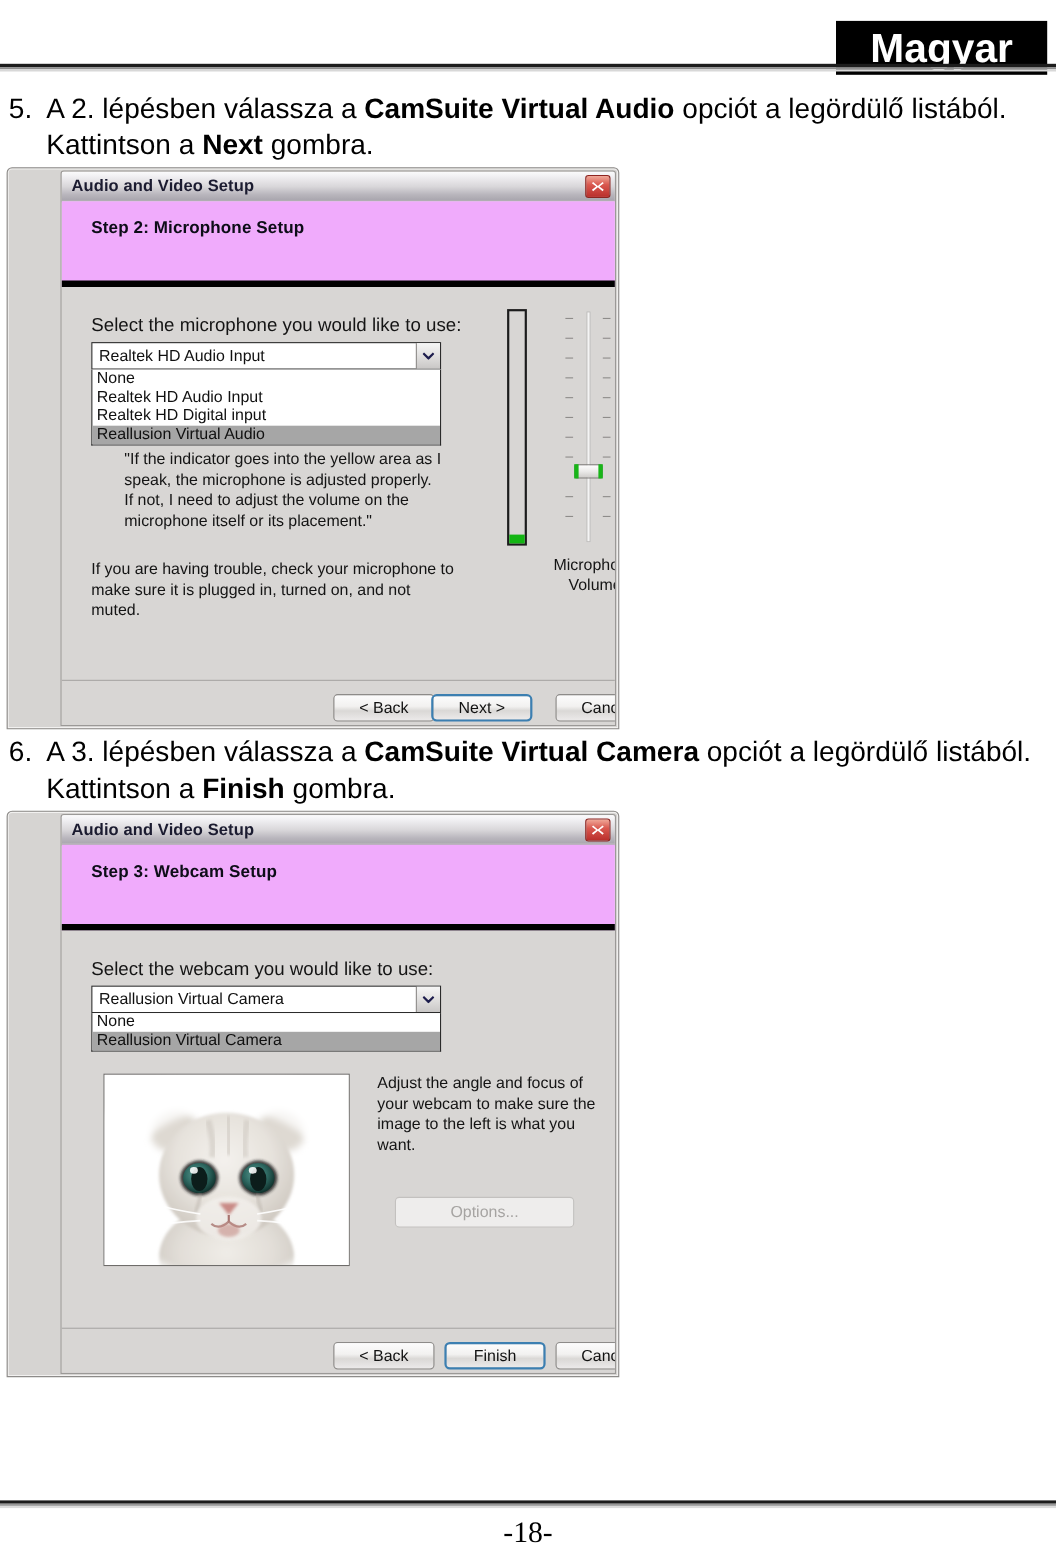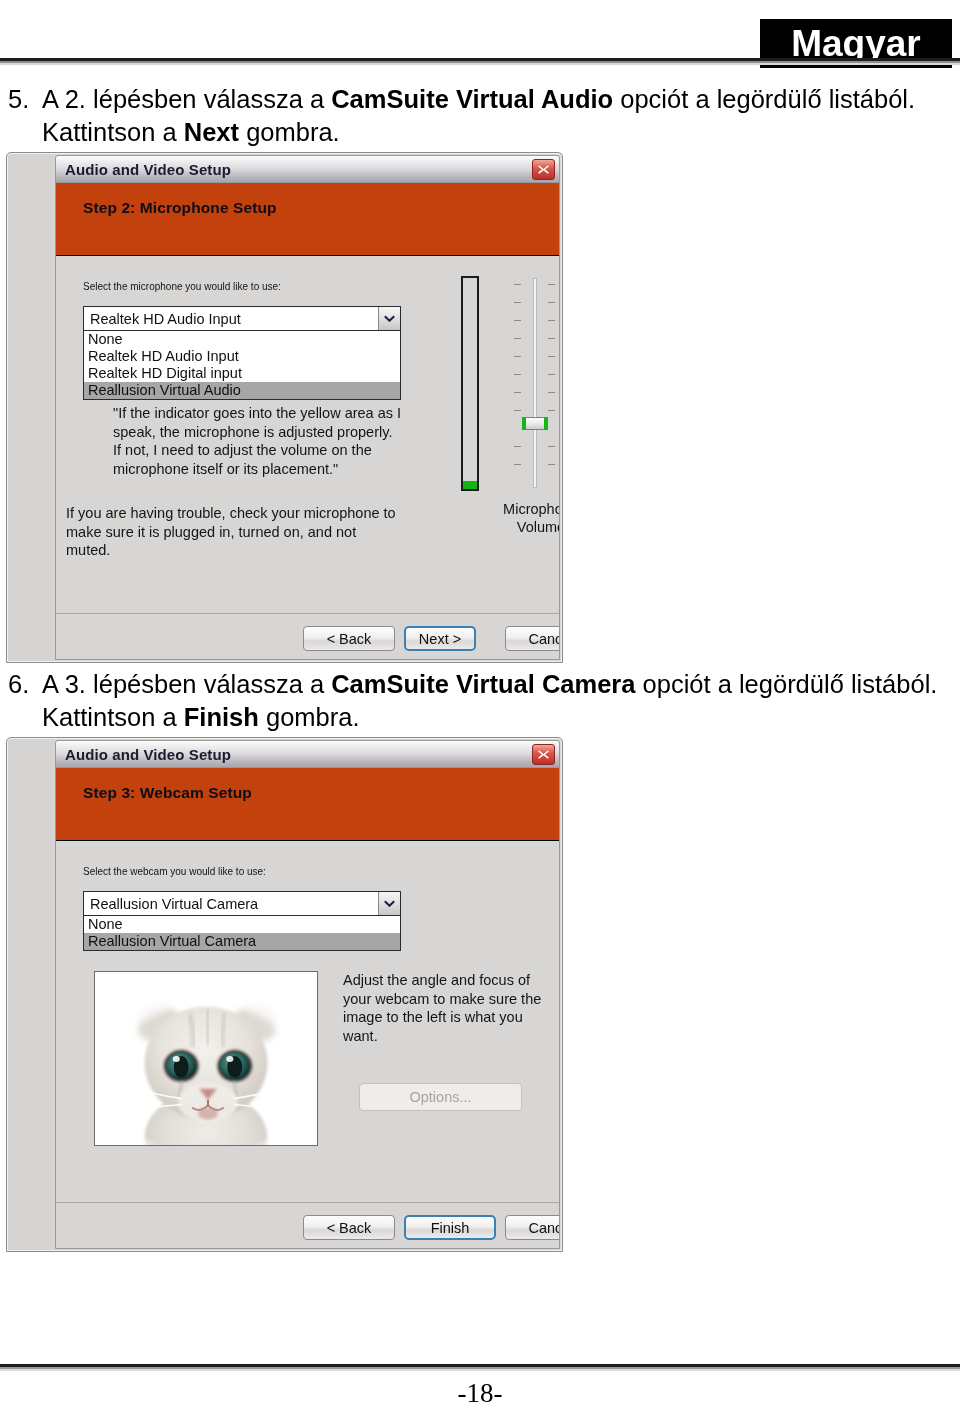--- a/index.html
+++ b/index.html
@@ -154,22 +154,22 @@
     background: linear-gradient(to bottom, #f0a898 0%, #d9584f 42%, #b92f2c 100%);
     border: 1px solid #8d2420;
     display: flex;
     align-items: center;
     justify-content: center;
   }
   .close-btn svg { display: block; }
 
   .step-header {
     height: 72px;
-    background: #c2410c;
-    border-bottom: 1px solid #000000;
+    background: #f0abfc;
+    border-bottom: 6px solid #000000;
     box-shadow: 0 1px 0 #f3f2f1;
     position: relative;
   }
   .step-title {
     position: absolute;
     left: 27px;
     top: 16px;
     font-size: 15.5px;
     font-weight: bold;
     color: #0d0d18;
@@ -183,21 +183,21 @@
   .footer-bar {
     position: relative;
     background: #d8d6d4;
     border-top: 1px solid #a9a7a5;
     box-shadow: 0 -1px 0 #f3f2f1 inset;
   }
 
   
   .dlg-label {
     position: absolute;
-    font-size: 10px;
+    font-size: 17px;
     color: #141414;
     white-space: nowrap;
   }
   .dlg-para {
     position: absolute;
     font-size: 14.5px;
     line-height: 18.5px;
     color: #141414;
   }
 
@@ -388,21 +388,21 @@
 
       <div class="combo-list" style="left:27px; top:75px; width:318px;">
         <div class="combo-opt">None</div>
         <div class="combo-opt">Realtek HD Audio Input</div>
         <div class="combo-opt">Realtek HD Digital input</div>
         <div class="combo-opt selected">Reallusion Virtual Audio</div>
       </div>
 
       <span class="dlg-para" style="left:57px; top:148px; width:290px;">"If the indicator goes into the yellow area as I speak, the microphone is adjusted properly.  If not, I need to adjust the volume on the microphone itself or its placement."</span>
 
-      <span class="dlg-para" style="left:10px; top:248px; width:330px;">If you are having trouble, check your microphone to make sure it is plugged in, turned on, and not muted.</span>
+      <span class="dlg-para" style="left:27px; top:248px; width:330px;">If you are having trouble, check your microphone to make sure it is plugged in, turned on, and not muted.</span>
 
       <div class="vu-meter" style="left:405px; top:20px; width:18px; height:215px;">
         <div class="vu-fill" style="height:4%;"></div>
       </div>
 
       <div class="slider-track" style="left:477px; top:22px; height:210px;"></div>
       <div class="slider-thumb" style="left:466px; top:161px;"></div>
 
       <div class="tick" style="left:458px; top:28px;"></div>
       <div class="tick" style="left:458px; top:46px;"></div>
@@ -427,21 +427,21 @@
       <div class="tick" style="left:492px; top:208px;"></div>
 
       <div class="vol-caption" style="left:430px; top:244px; width:110px;">
         <div>Microphone</div>
         <div>Volume</div>
       </div>
     </div>
 
     <div class="footer-bar" style="height:50px;">
       <div class="btn" style="left:247px; top:12px; width:92px;">&lt; Back</div>
-      <div class="btn default" style="left:348px; top:12px; width:72px;">Next &gt;</div>
+      <div class="btn default" style="left:336px; top:12px; width:92px;">Next &gt;</div>
       <div class="btn" style="left:449px; top:12px; width:92px;">Cancel</div>
     </div>
 
   </div>
 </div>
 
 <div class="instruction" id="instruction-6">
   <span class="num">6.</span>
   <span class="body">
     <span>A 3. lépésben válassza a </span><b>CamSuite Virtual Camera</b><span> opciót a legördülő listából. Kattintson a </span><b>Finish</b><span> gombra.</span>

